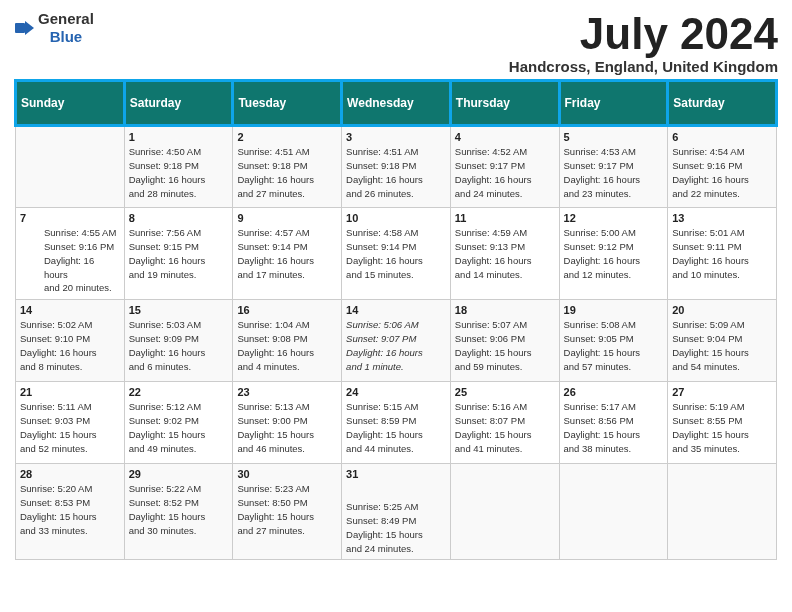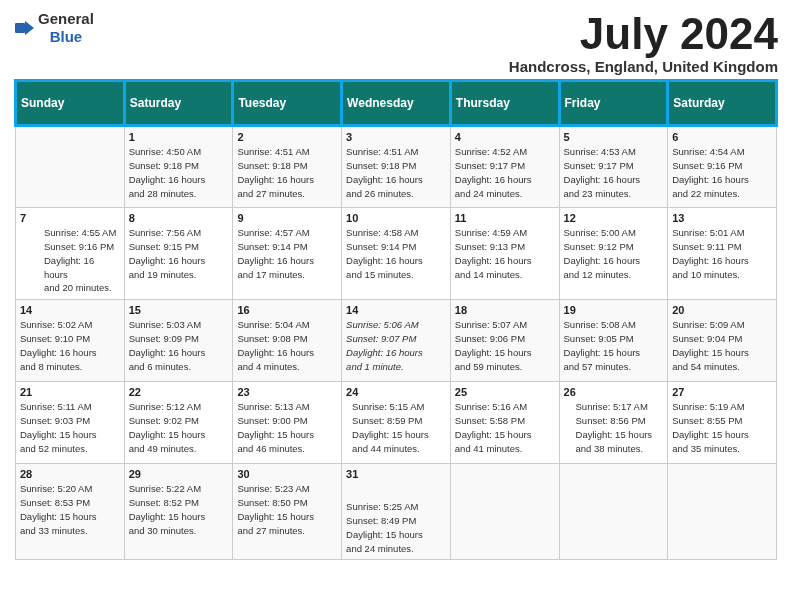--- a/index.html
+++ b/index.html
@@ -232,21 +232,21 @@
           </td>
           <td>
             <span class="day-number">15</span>
             <div class="day-info" style="white-space: pre-line;">Sunrise: 5:03 AM
 Sunset: 9:09 PM
 Daylight: 16 hours
 and 6 minutes.</div>
           </td>
           <td>
             <span class="day-number">16</span>
-            <div class="day-info" style="white-space: pre-line;">Sunrise: 5:04 AM
+            <div class="day-info" style="white-space: pre-line;">Sunrise: 1:04 AM
 Sunset: 9:08 PM
 Daylight: 16 hours
 and 4 minutes.</div>
           </td>
           <td>
             <span class="day-number">14</span>
             <div class="day-info" style="white-space: pre-line; font-style: italic;">Sunrise: 5:06 AM
 Sunset: 9:07 PM
 Daylight: 16 hours
 and 1 minute.</div>
@@ -290,35 +290,35 @@
           </td>
           <td>
             <span class="day-number">23</span>
             <div class="day-info" style="white-space: pre-line;">Sunrise: 5:13 AM
 Sunset: 9:00 PM
 Daylight: 15 hours
 and 46 minutes.</div>
           </td>
           <td>
             <span class="day-number">24</span>
-            <div class="day-info" style="white-space: pre-line; margin-left: 6px;">Sunrise: 5:15 AM
+            <div class="day-info" style="white-space: pre-line;">Sunrise: 5:15 AM
 Sunset: 8:59 PM
 Daylight: 15 hours
 and 44 minutes.</div>
           </td>
           <td>
             <span class="day-number">25</span>
             <div class="day-info" style="white-space: pre-line;">Sunrise: 5:16 AM
-Sunset: 5:58 PM
+Sunset: 8:07 PM
 Daylight: 15 hours
 and 41 minutes.</div>
           </td>
           <td>
             <span class="day-number">26</span>
-            <div class="day-info" style="white-space: pre-line; margin-left: 12px;">Sunrise: 5:17 AM
+            <div class="day-info" style="white-space: pre-line;">Sunrise: 5:17 AM
 Sunset: 8:56 PM
 Daylight: 15 hours
 and 38 minutes.</div>
           </td>
           <td>
             <span class="day-number">27</span>
             <div class="day-info" style="white-space: pre-line;">Sunrise: 5:19 AM
 Sunset: 8:55 PM
 Daylight: 15 hours
 and 35 minutes.</div>

